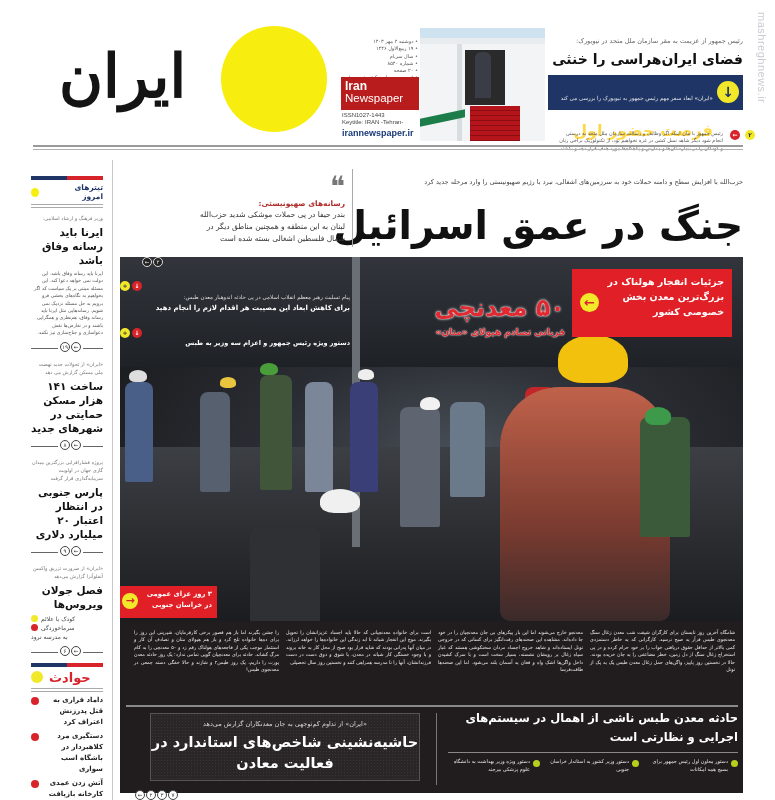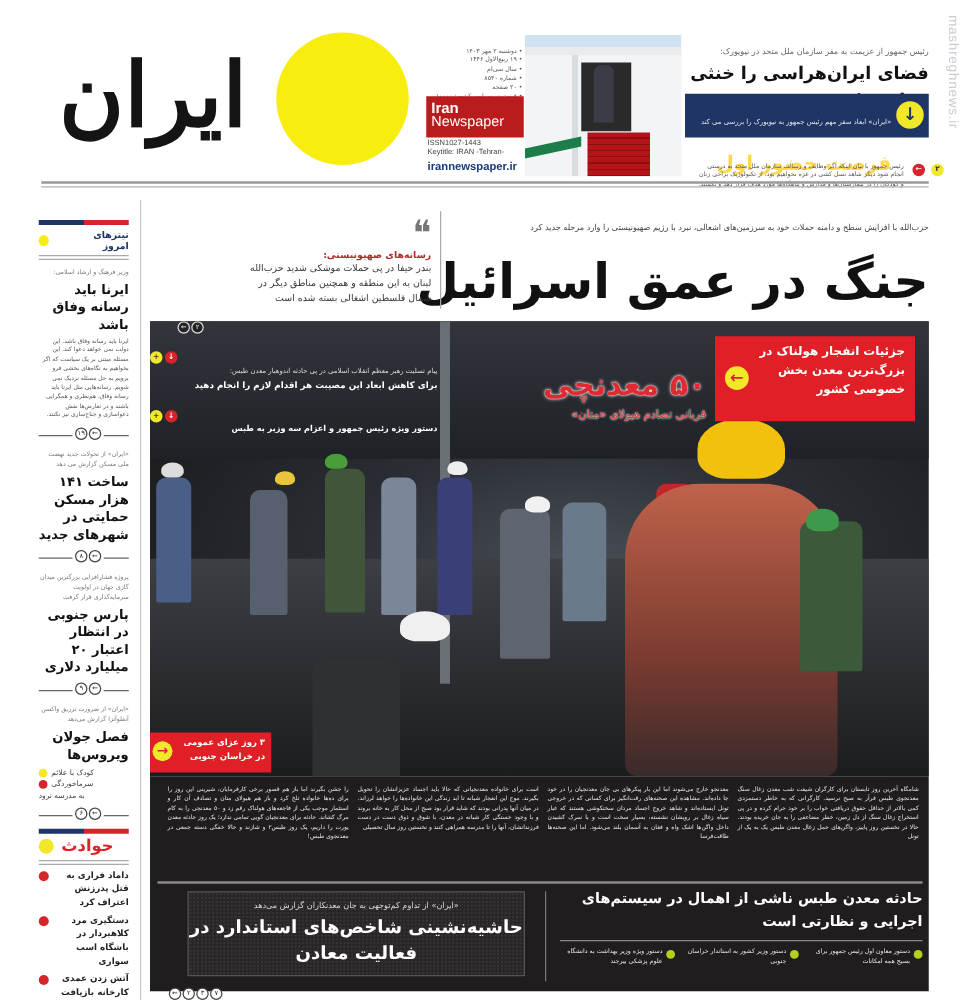--- a/index.html
+++ b/index.html
@@ -3,21 +3,21 @@
 <meta charset="utf-8">
 <style>
   * { box-sizing: border-box; margin: 0; padding: 0; }
   html, body { width: 775px; height: 800px; overflow: hidden; background: #ffffff; }
   body { font-family: "DejaVu Sans", sans-serif; color: #111; position: relative; direction: ltr; }
   .rtl { direction: rtl; text-align: right; margin-top: 16px; }
 
   
   #masthead { position: absolute; left: 0; top: 0; width: 775px; height: 150px; }
   #logo-text { position: absolute; left: 30px; top: 14px; width: 185px; height: 125px;
-    font-family: "DejaVu Serif", serif; font-size: 71px; font-weight: bold; line-height: 125px;
+    font-family: "DejaVu Serif", serif; font-size: 60px; font-weight: bold; line-height: 125px;
     text-align: center; color: #141414; direction: rtl; letter-spacing: -4px; }
   #sun { position: absolute; left: 221px; top: 26px; width: 106px; height: 106px; border-radius: 50%;
     background: #f7ee10; }
   #issue-info { position: absolute; left: 340px; top: 22px; width: 78px; font-size: 5px; line-height: 7.3px; color: #555; }
   #issue-info div::before { content: "• "; }
   #brand-box { position: absolute; left: 341px; top: 77px; width: 78px; height: 33px; background: #b91c1c; color: #fff;
     padding: 3px 4px; line-height: 12px; }
   #brand-box .b1 { font-family: "Liberation Sans", sans-serif; font-weight: bold; font-size: 12px; }
   #brand-box .b2 { font-family: "Liberation Sans", sans-serif; font-size: 11.5px; }
   #issn { position: absolute; left: 342px; top: 112px; font-family: "Liberation Sans", sans-serif; font-size: 6px; color: #444; line-height: 6.5px; }
@@ -94,21 +94,21 @@
   .main-pg { position: absolute; left: 22px; top: 0px; display: flex; gap: 1px; }
   .main-pg .ring { border-color: #ddd; color: #eee; background: #222; }
   #photo-sub1 { position: absolute; left: 0; top: 8px; width: 230px; }
   #photo-sub1 .dots, #photo-sub2 .dots { display: flex; justify-content: flex-end; gap: 2px; }
   #photo-sub1 .k { font-size: 5.5px; color: #ddd; line-height: 10px; margin-top: 1px; }
   #photo-sub1 .h { font-size: 7px; color: #fff; font-weight: bold; line-height: 12px; }
   #photo-sub2 { position: absolute; left: 0; top: 55px; width: 230px; }
   #photo-sub2 .h { font-size: 6.5px; color: #fff; font-weight: bold; line-height: 10px; }
   #fifty { position: absolute; left: 245px; top: 18px; width: 200px; }
   #fifty .big { font-size: 24px; font-weight: bold; color: #e02a32; line-height: 34px; text-shadow: 0 0 3px #fff, 0 0 1px #fff; }
-  #fifty .small { font-size: 9px; font-weight: normal; color: #e02a32; line-height: 14px; text-shadow: 0 0 2px #fff, 0 0 1px #fff; }
+  #fifty .small { font-size: 9px; font-weight: bold; color: #e02a32; line-height: 14px; text-shadow: 0 0 2px #fff, 0 0 1px #fff; }
   #red-box { position: absolute; left: 452px; top: 12px; width: 160px; height: 68px; background: #e01f26; padding: 5px 8px 0 30px; }
   #red-box .t { font-size: 9.5px; font-weight: bold; color: #fff; line-height: 15px; text-align: right; direction: rtl; }
   #red-box .arr { position: absolute; left: 8px; top: 24px; width: 19px; height: 19px; border-radius: 50%; background: #f2e82a; color: #d6242a;
     font-size: 13px; line-height: 19px; text-align: center; font-weight: bold; }
   #mourning-box { position: absolute; left: -3px; top: 329px; width: 100px; height: 32px; background: #e01f26; padding: 3px 5px 0 26px; }
   #mourning-box .t { font-size: 6.8px; font-weight: bold; color: #fff; line-height: 11px; text-align: right; direction: rtl; }
   #mourning-box .arr { position: absolute; left: 5px; top: 7px; width: 16px; height: 16px; border-radius: 50%; background: #f2e82a; color: #d6242a;
     font-size: 11px; line-height: 16px; text-align: center; font-weight: bold; }
 
   

